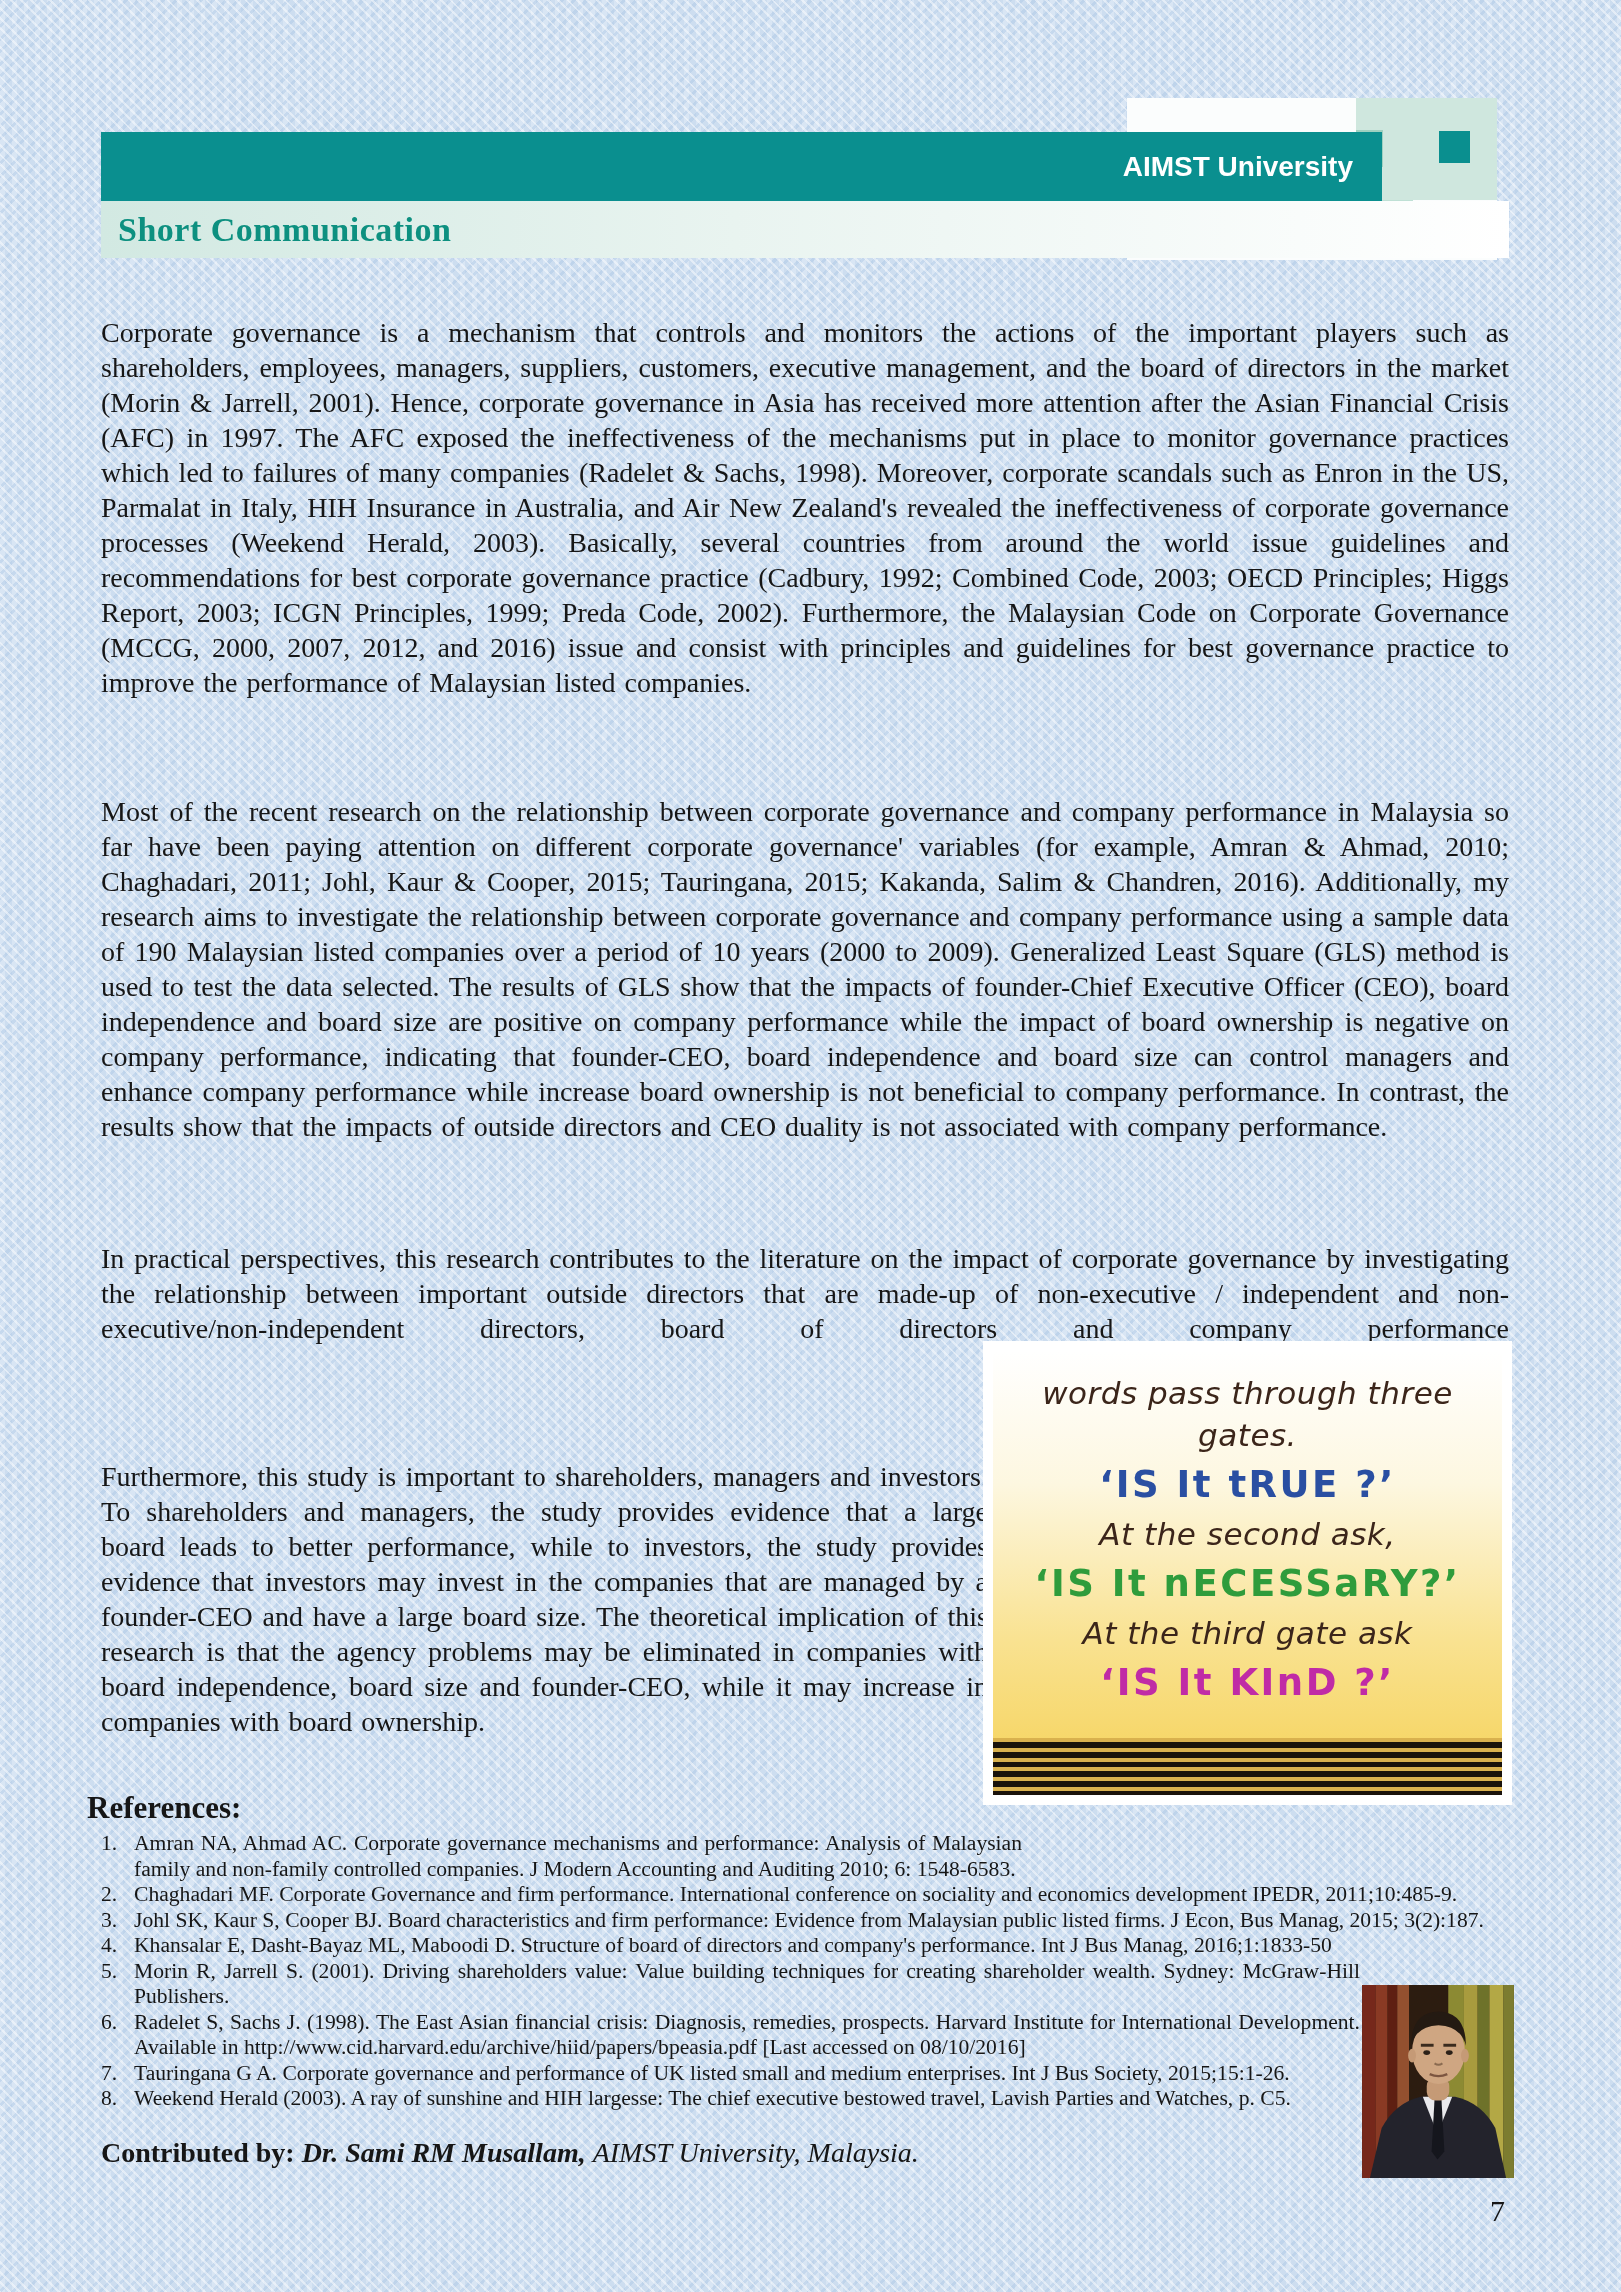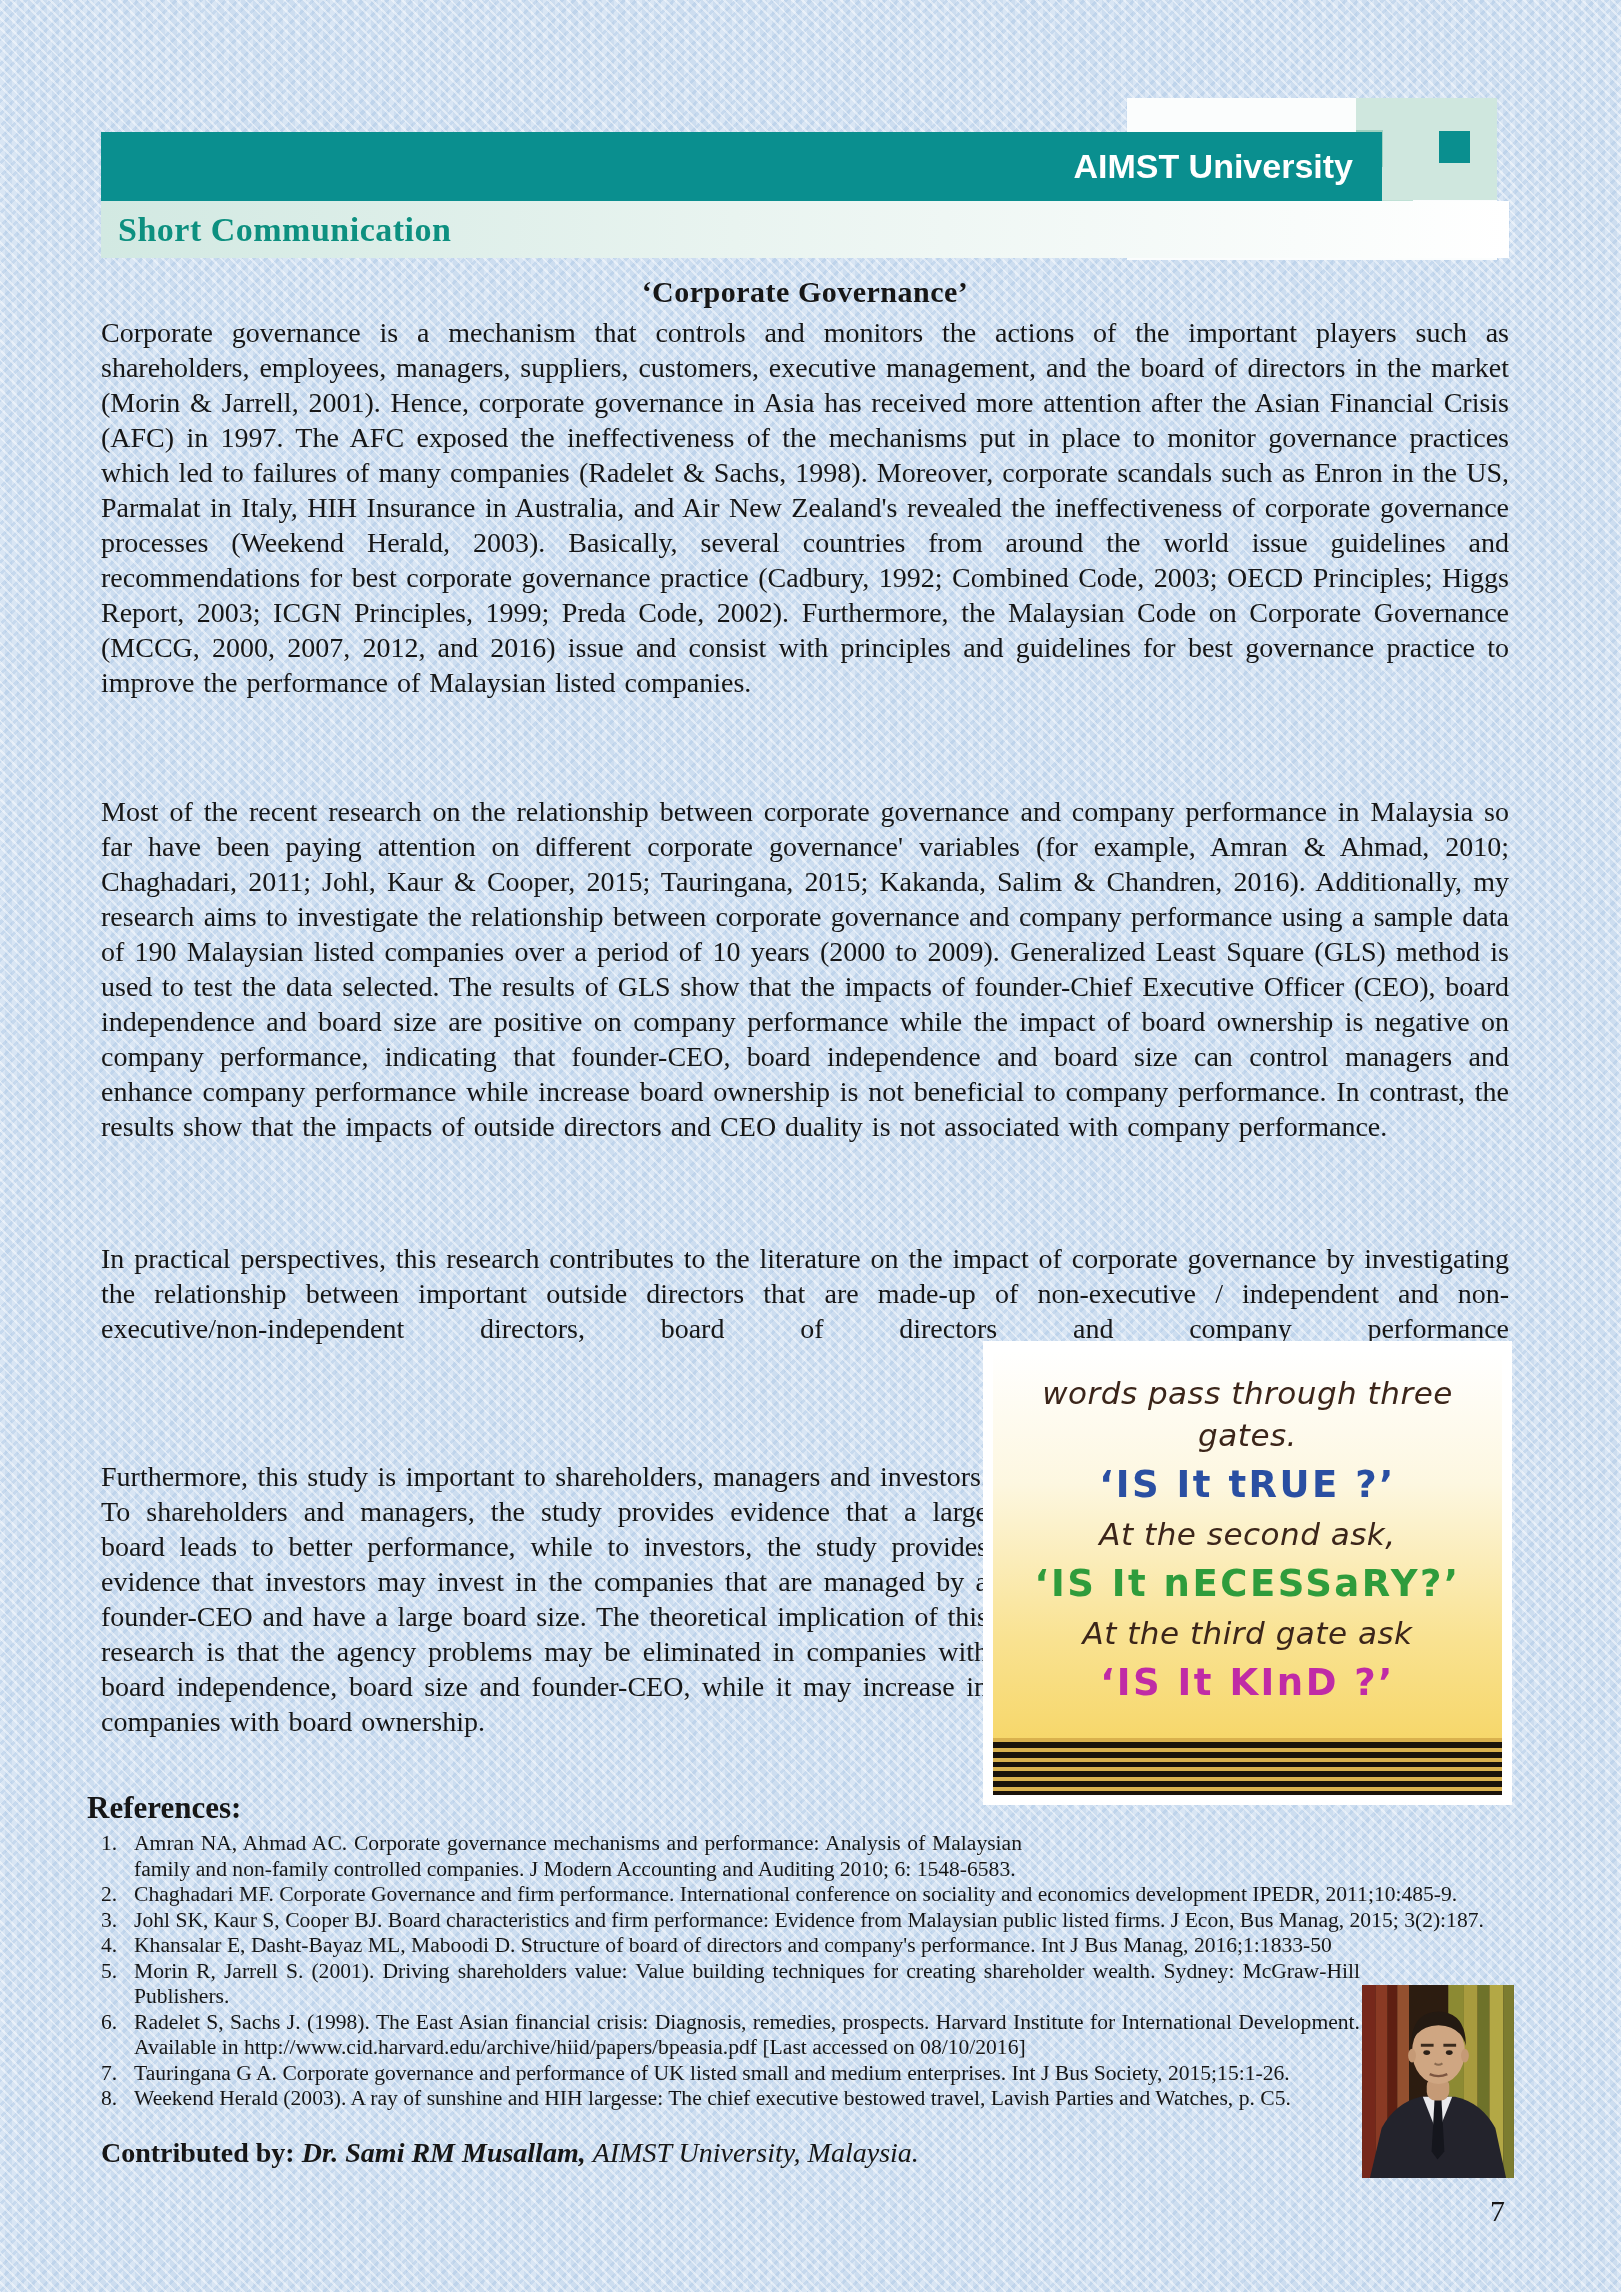--- a/index.html
+++ b/index.html
@@ -20,21 +20,21 @@
   .deco-white{position:absolute;left:1127px;top:98px;width:370px;height:162px;background:#fbfdfd;}
   .deco-mint-lg{position:absolute;left:1356px;top:98px;width:141px;height:102px;background:#cfe7de;}
   .deco-sq-a{position:absolute;left:1356px;top:130px;width:27.4px;height:37px;background:#9fd0c0;}
   .deco-sq-b{position:absolute;left:1439px;top:131px;width:31px;height:32px;background:#0a8f8f;}
   .deco-sq-c{position:absolute;left:1382px;top:200px;width:31px;height:29px;background:#bfe0d5;}
   .teal-bar{
     position:absolute;left:101px;top:132px;width:1281px;height:69px;
     background:#0a8f8f;
     color:#ffffff;
     font-family:"Liberation Sans",sans-serif;
-    font-weight:bold;font-size:34px;line-height:69px;
+    font-weight:bold;font-size:28px;line-height:69px;
     text-align:right;padding-right:29px;box-sizing:border-box;
   }
   .section-band{
     position:absolute;left:101px;top:201px;width:1408px;height:57px;
     background:linear-gradient(90deg,#d2e9e2 0%,#e9f4f0 45%,#ffffff 100%);
   }
   .section-title{
     position:absolute;left:118px;top:201px;height:46px;line-height:57px;
     font-size:34px;font-weight:bold;color:#0d9080;letter-spacing:0.5px;
   }
@@ -120,21 +120,20 @@
   <div class="deco-sq-b"></div>
   <div class="deco-sq-c"></div>
 
   <div class="teal-bar">
     <span>AIMST University</span>
   </div>
 
   <div class="section-band"></div>
   <div class="section-title">Short Communication</div>
 
-  <div class="art-title">‘Corporate Governance’</div>
 
   <div class="para p1">Corporate governance is a mechanism that controls and monitors the actions of the important players such as shareholders, employees, managers, suppliers, customers, executive management, and the board of directors in the market (Morin &amp; Jarrell, 2001). Hence, corporate governance in Asia has received more attention after the Asian Financial Crisis (AFC) in 1997. The AFC exposed the ineffectiveness of the mechanisms put in place to monitor governance practices which led to failures of many companies (Radelet &amp; Sachs, 1998). Moreover, corporate scandals such as Enron in the US, Parmalat in Italy, HIH Insurance in Australia, and Air New Zealand's revealed the ineffectiveness of corporate governance processes (Weekend Herald, 2003). Basically, several countries from around the world issue guidelines and recommendations for best corporate governance practice (Cadbury, 1992; Combined Code, 2003; OECD Principles; Higgs Report, 2003; ICGN Principles, 1999; Preda Code, 2002). Furthermore, the Malaysian Code on Corporate Governance (MCCG, 2000, 2007, 2012, and 2016) issue and consist with principles and guidelines for best governance practice to improve the performance of Malaysian listed companies.</div>
   <div class="para p2">Most of the recent research on the relationship between corporate governance and company performance in Malaysia so far have been paying attention on different corporate governance' variables (for example, Amran &amp; Ahmad, 2010; Chaghadari, 2011; Johl, Kaur &amp; Cooper, 2015; Tauringana, 2015; Kakanda, Salim &amp; Chandren, 2016). Additionally, my research aims to investigate the relationship between corporate governance and company performance using a sample data of 190 Malaysian listed companies over a period of 10 years (2000 to 2009). Generalized Least Square (GLS) method is used to test the data selected. The results of GLS show that the impacts of founder-Chief Executive Officer (CEO), board independence and board size are positive on company performance while the impact of board ownership is negative on company performance, indicating that founder-CEO, board independence and board size can control managers and enhance company performance while increase board ownership is not beneficial to company performance. In contrast, the results show that the impacts of outside directors and CEO duality is not associated with company performance.</div>
   <div class="para p3a">In practical perspectives, this research contributes to the literature on the impact of corporate governance by investigating the relationship between important outside directors that are made-up of non-executive / independent and non-executive/non-independent directors, board of directors and company performance</div>
   <div class="para p4">Furthermore, this study is important to shareholders, managers and investors. To shareholders and managers, the study provides evidence that a large board leads to better performance, while to investors, the study provides evidence that investors may invest in the companies that are managed by a founder-CEO and have a large board size. The theoretical implication of this research is that the agency problems may be eliminated in companies with board independence, board size and founder-CEO, while it may increase in companies with board ownership.</div>
 
   <div class="quote-box">
     <div class="q-inner">
       <div class="q-hand">words pass through three gates.</div>
       <div class="q-gate q-blue">‘IS It tRUE ?’</div>

